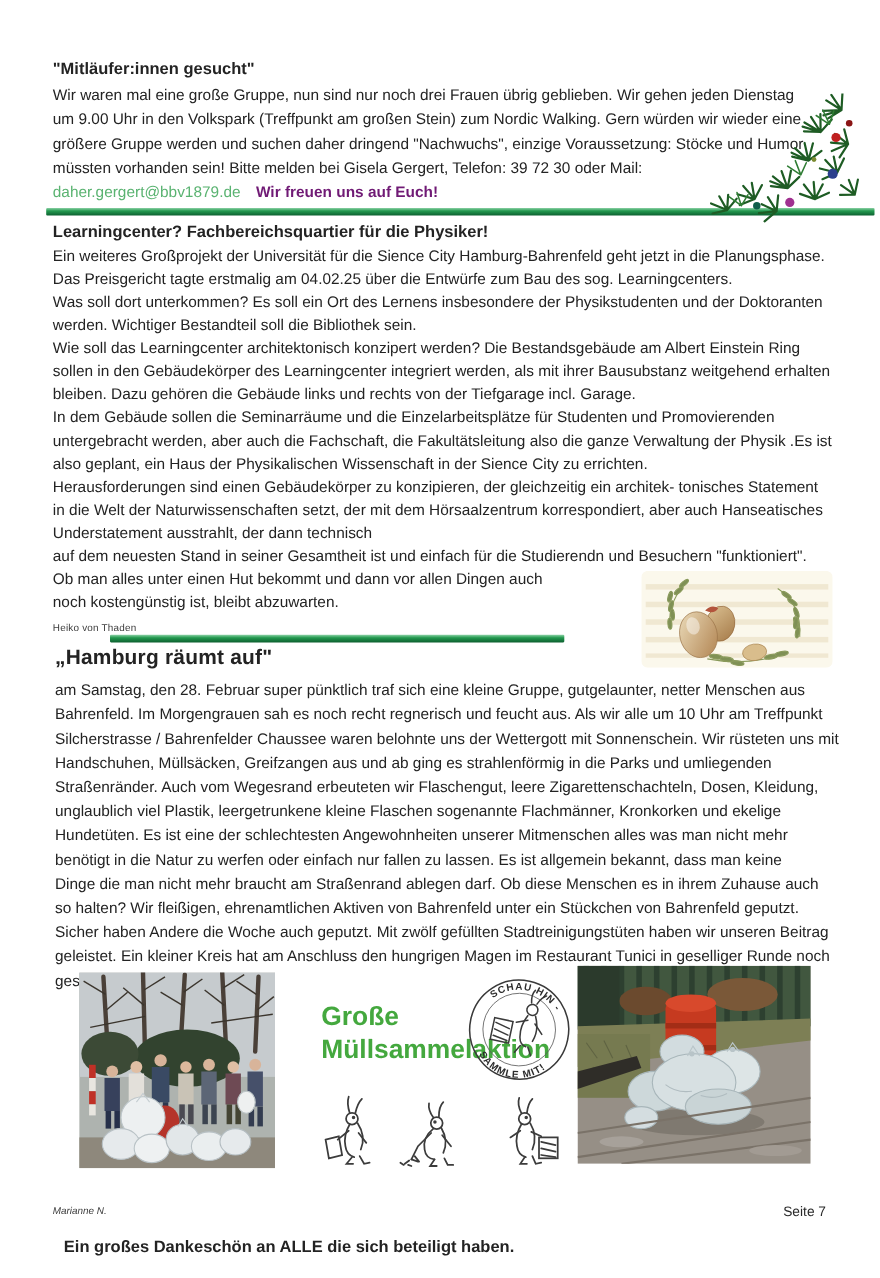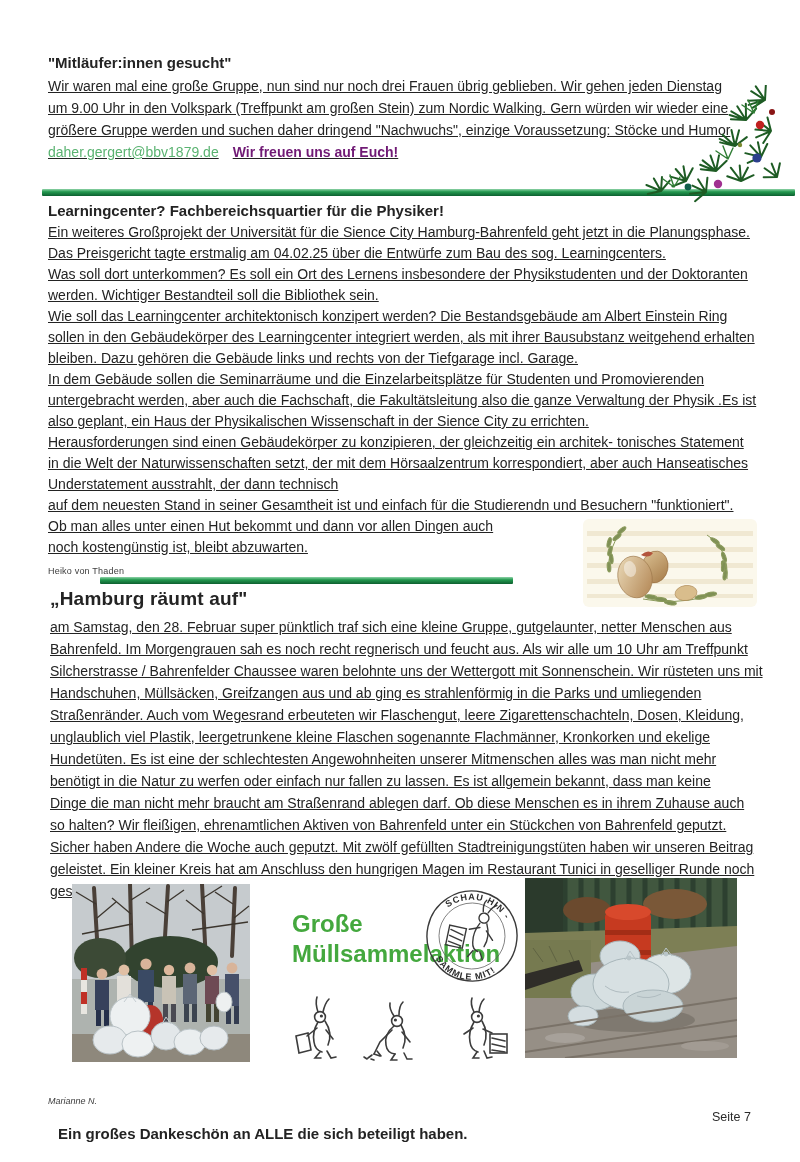--- a/index.html
+++ b/index.html
@@ -1,52 +1,53 @@
 <!DOCTYPE html>
 <html><head>
 <meta charset="utf-8">
 <style>
   html,body{margin:0;padding:0;background:#fff;}
   .page{position:relative;width:800px;height:1162px;background:#ffffff;
         font-family:"Liberation Sans",sans-serif;color:#232323;overflow:hidden;}
   .sec{position:absolute;}
-  .tline{white-space:nowrap;text-decoration:underline;}
+  .tline{white-space:nowrap;}
   .sec1{left:48px;top:53px;width:720px;font-size:14px;line-height:22px;}
   .sec1 .hd{font-size:15px;font-weight:bold;line-height:20px;margin-bottom:2px;}
   .emailline{margin-top:0;}
   .email{color:#5ab371;text-decoration:none;}
   .email-suffix{font-weight:bold;color:#701a75;margin-left:14px;}
   .divider{position:absolute;height:7px;border-radius:1px;
            background:linear-gradient(180deg,#8fd3a8 0%,#23994f 40%,#0c5f2f 100%);}
   .div1{left:42px;top:189px;width:753px;}
   .div2{left:100px;top:577px;width:413px;}
   .sec2{left:48px;top:201px;width:720px;font-size:14px;line-height:21px;}
   .sec2 .hd{font-size:15px;font-weight:bold;line-height:20px;margin-bottom:1px;}
   .byline{font-size:9px;color:#3c3c3c;margin-top:3px;letter-spacing:.2px;}
   .sec3{left:50px;top:587px;width:720px;font-size:14px;line-height:22px;}
   .sec3 .hd{font-size:19px;font-weight:bold;line-height:24px;margin-bottom:5px;letter-spacing:.2px;}
   .thanks{position:absolute;left:58px;top:1125px;font-size:15px;font-weight:bold;}
   .foot-author{position:absolute;left:48px;top:1096px;font-size:9px;font-style:italic;color:#3a3a3a;}
-  .foot-page{position:absolute;left:712px;top:1094px;font-size:12.5px;color:#2a2a2a;margin-top:16px;}
+  .foot-page{position:absolute;left:712px;top:1094px;font-size:12.5px;color:#2a2a2a;}
   .art{position:absolute;}
   svg{display:block;}
   .stampTxt{font-size:9px;font-weight:bold;letter-spacing:1px;fill:#2c2c2c;}
   .ctitle{font-weight:bold;fill:#44a83e;}
 </style>
 </head>
 <body>
 
 <div class="page">
 
   <div class="sec sec1">
     <div class="hd">"Mitläufer:innen gesucht"</div>
     <div>
         <div class="tline">Wir waren mal eine große Gruppe, nun sind nur noch drei Frauen übrig geblieben. Wir gehen jeden Dienstag</div>
         <div class="tline">um 9.00 Uhr in den Volkspark (Treffpunkt am großen Stein) zum Nordic Walking. Gern würden wir wieder eine</div>
         <div class="tline">größere Gruppe werden und suchen daher dringend  "Nachwuchs", einzige Voraussetzung: Stöcke und Humor</div>
+        <div class="tline">müssten vorhanden sein! Bitte melden bei Gisela Gergert, Telefon: 39 72 30 oder Mail:</div>
       </div>
     <div class="tline emailline">
       <a class="email" href="#">daher.gergert@bbv1879.de</a><span class="email-suffix">Wir freuen uns auf Euch!</span>
     </div>
   </div>
 
   <div class="art" style="left:640px;top:85px;width:145px;height:118px;z-index:3">
     <svg width="145" height="118" viewBox="0 0 145 118">
       <g stroke="#1e5c24" stroke-width="2" stroke-linecap="round">
         <g transform="translate(125,15) rotate(-20)">

